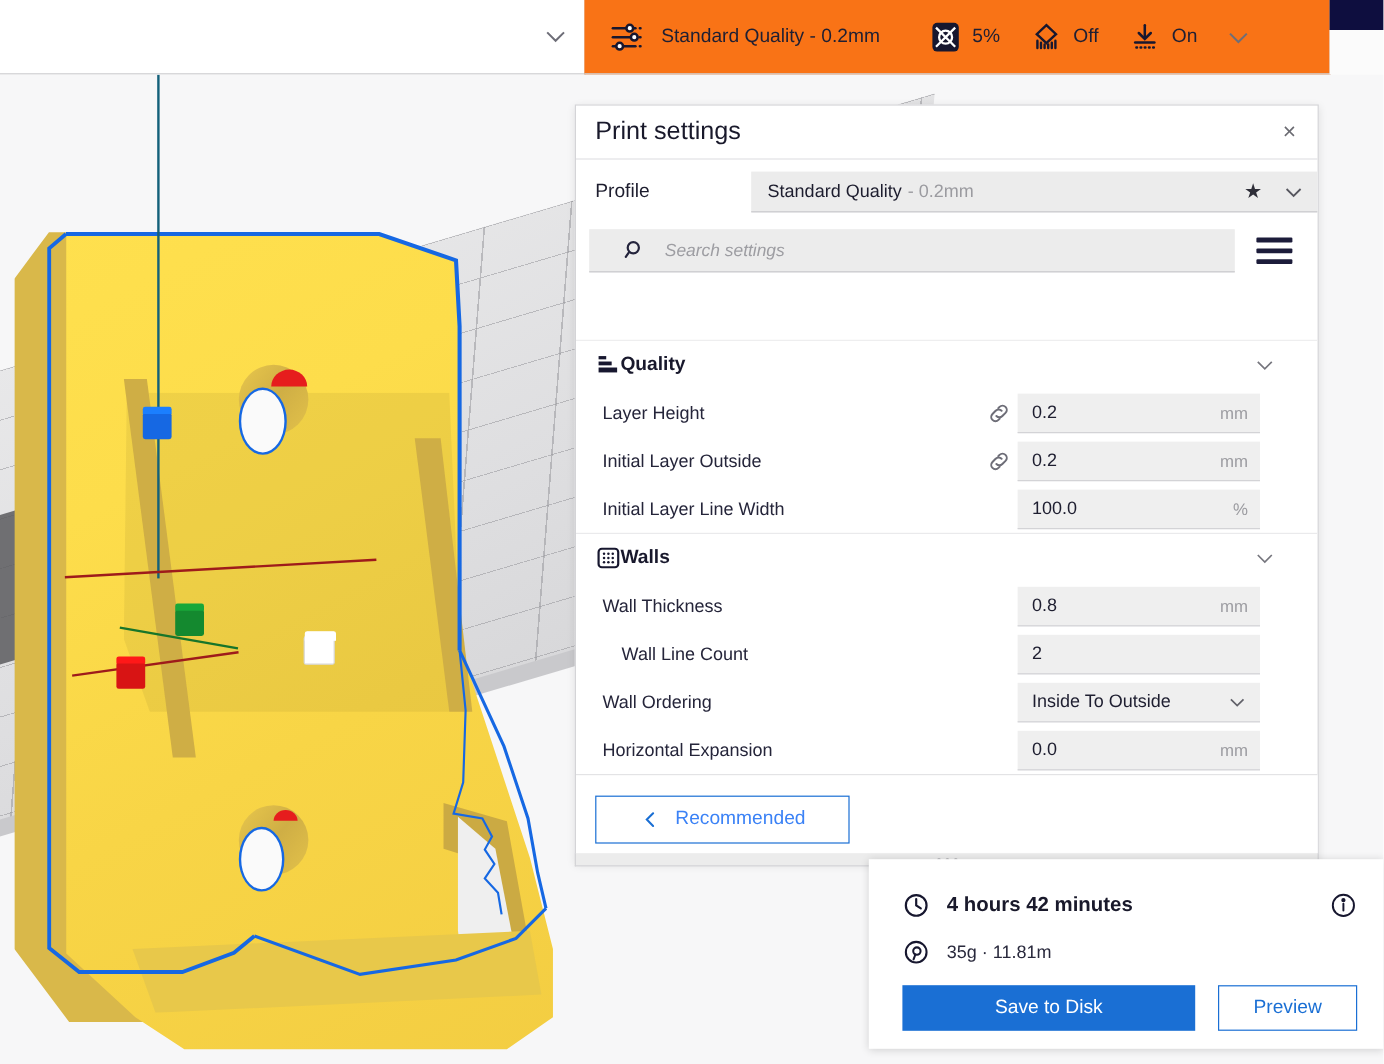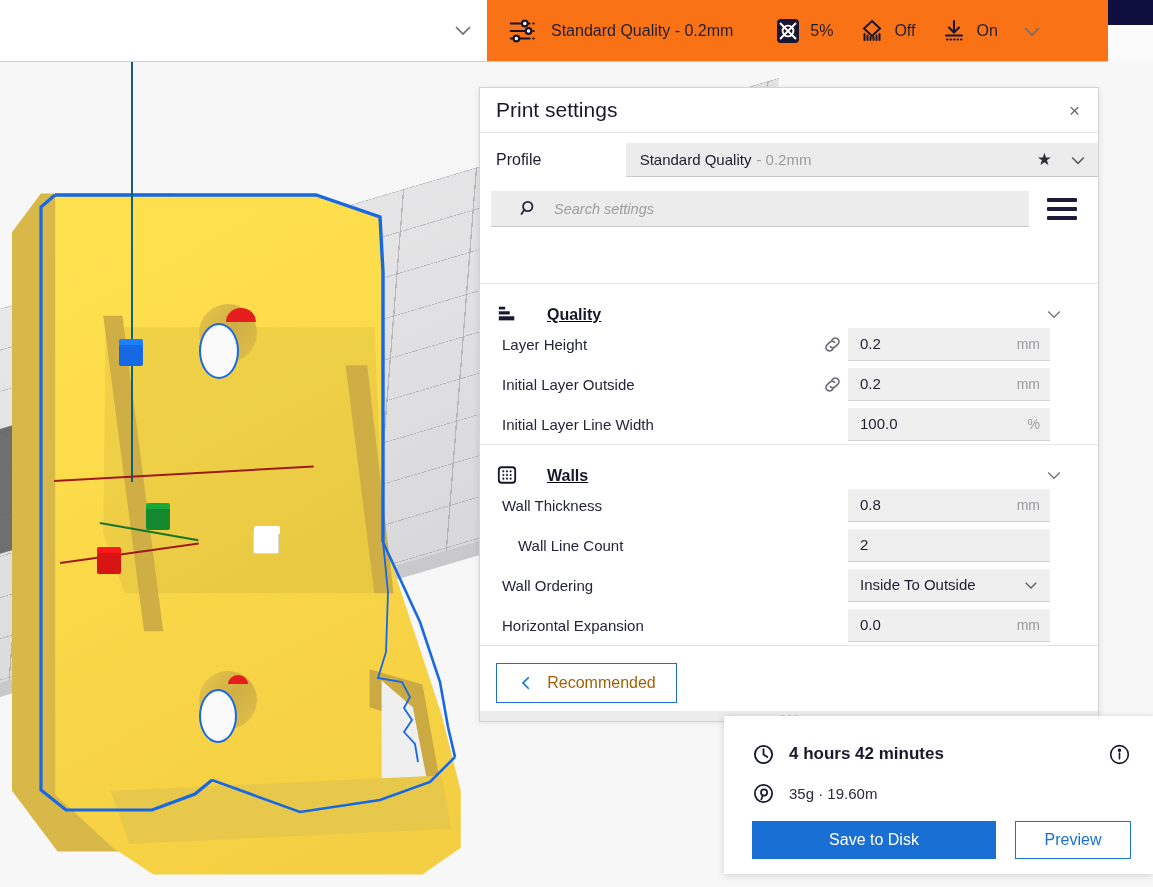--- a/index.html
+++ b/index.html
@@ -269,27 +269,26 @@
   }
 
   
   #settings-list {
     position: absolute;
     left: 0; top: 150px;
     width: 618px; height: 480px;
     overflow: hidden;
   }
   .cat-header {
-    display: flex; align-items: flex-end;
+    display: flex; align-items: center;
     height: 40px;
     padding-left: 17px;
     border-top: 1px solid #eaeaec;
-    gap: 30px;
+    gap: 0;
     cursor: pointer;
-    text-decoration: underline;
   }
   .cat-header .cat-name {
     font-size: 16px; font-weight: bold; color: #18182c;
     flex: 1;
   }
   .cat-header .cat-chev { margin-right: 34px; }
 
   .srow {
     display: flex; align-items: center;
     height: 40px;
@@ -319,24 +318,24 @@
 
   #ps-footer {
     height: 73px;
     border-top: 1px solid #e3e3e5;
     display: flex; align-items: center;
     padding-left: 16px;
     flex: 0 0 auto;
     background: #ffffff;
   }
   #btn-recommended {
-    width: 181px; height: 40px;
+    width: 212px; height: 40px;
     border: 1px solid #1a6fd4;
     background: #ffffff;
-    color: #a16207;
+    color: #3b82f6;
     font-size: 16px;
     font-family: "Liberation Sans", sans-serif;
     display: flex; align-items: center; justify-content: center;
     gap: 12px;
     cursor: pointer;
   }
   #ps-drag {
     position: absolute;
     left: 479px; top: 711px;
     width: 618px; height: 10px;
@@ -734,21 +733,21 @@
     </div>
 
     <div class="ic-row" id="ic-mat">
       <span>
         <svg class="svgico" width="23" height="23" viewBox="0 0 24 24" fill="none" stroke="#17172f" stroke-width="1.8" stroke-linecap="round">
           <circle cx="12" cy="12" r="9"></circle>
           <circle cx="12.6" cy="11" r="3.2"></circle>
           <path d="M11.3 14l-1.6 4.2"></path>
         </svg>
       </span>
-      <span class="txt">35g · 19.60m</span>
+      <span class="txt">35g · 11.81m</span>
     </div>
 
     <div id="ic-buttons">
       <button id="btn-save">Save to Disk</button>
       <button id="btn-preview">Preview</button>
     </div>
   </div>
 
 </div>
 

